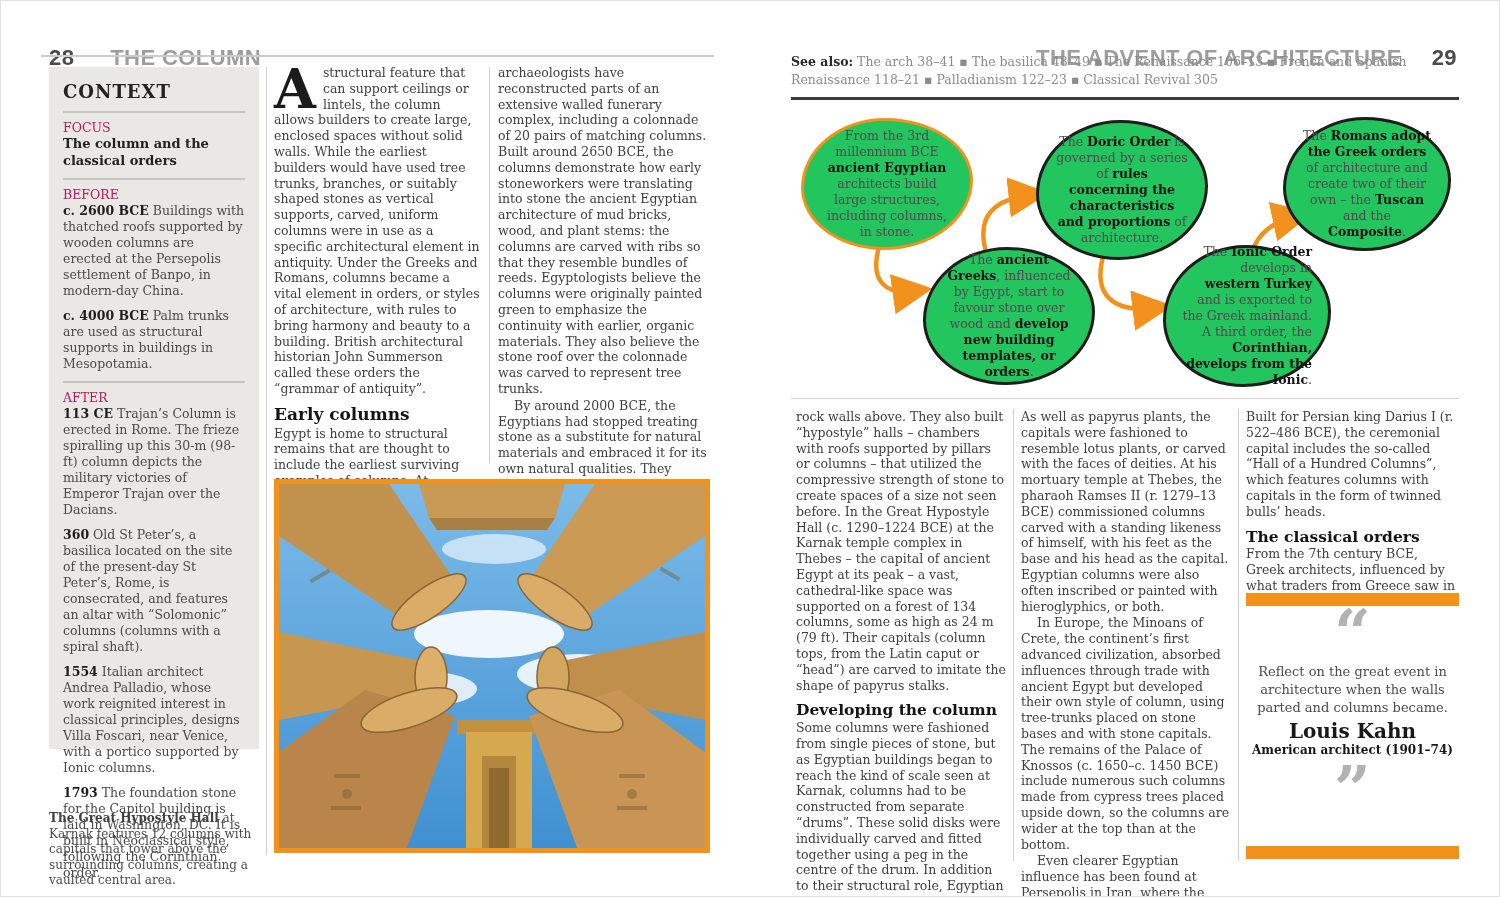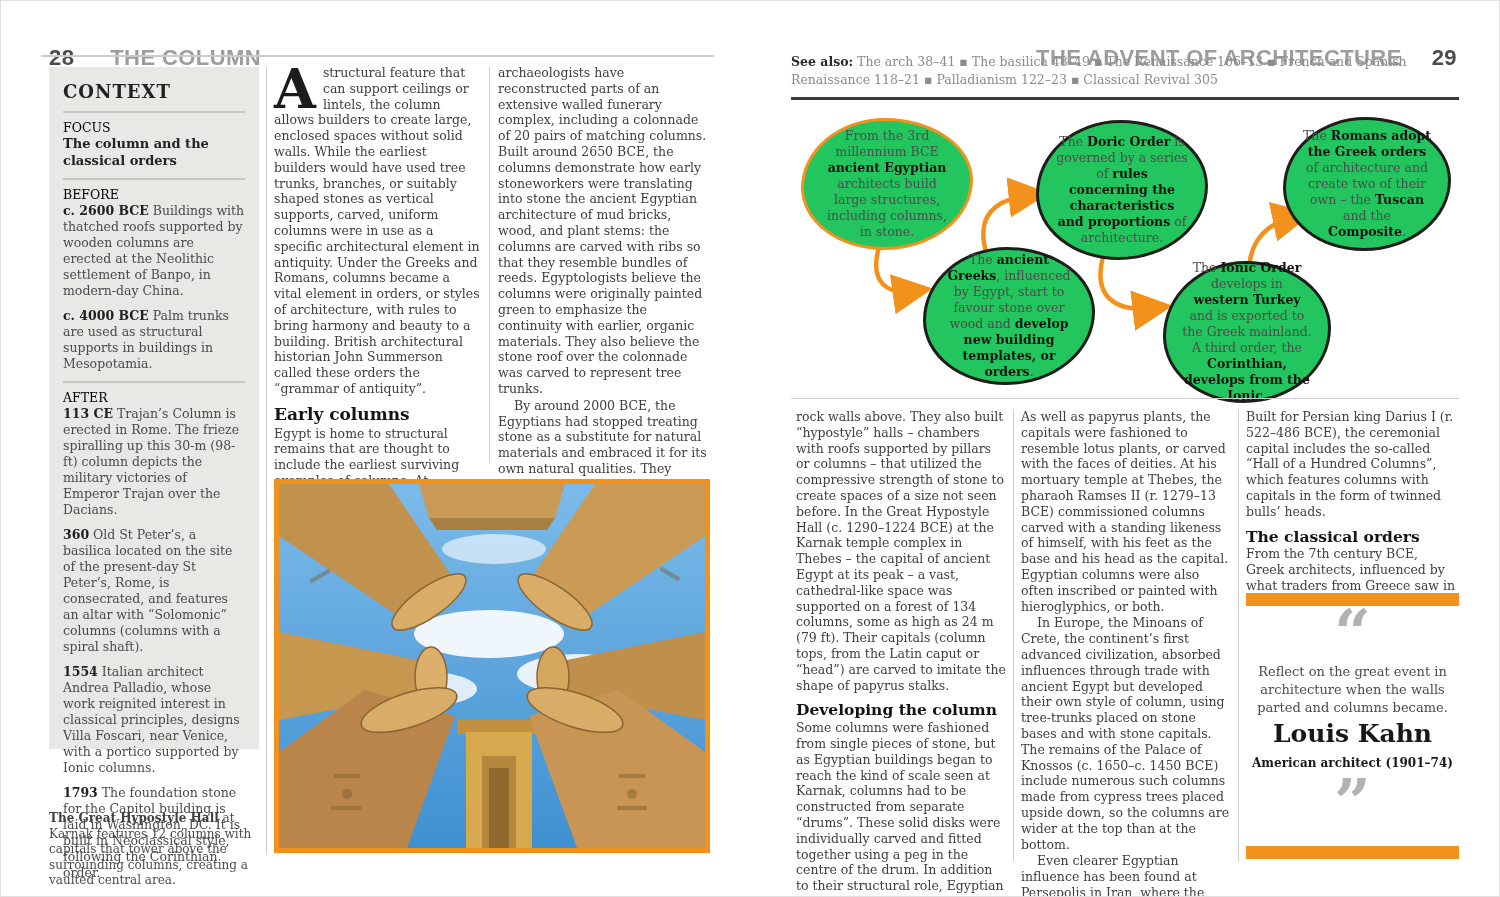--- a/index.html
+++ b/index.html
@@ -12,21 +12,21 @@
   .pg-title{color:#9d9d9d;margin:0 0 0 36px;}
   .pg-title-r{color:#9d9d9d;margin:0 30px 0 0;}
   .rule-light{background:#cbcbcb;height:2px;}
   .rule-dark{background:#3a3a3a;height:3px;}
   .rule-gray{background:#cfcfcf;height:1px;}
   .vline{background:#cfcfcf;width:1px;}
   
   .context{left:48px;top:66px;width:210px;height:682px;background:#e9e8e5;padding:12px 14px;box-sizing:border-box;}
   .context h2{margin:2px 0 0 0;font-size:18px;letter-spacing:1px;color:#222222;}
   .ctx-rule{height:2px;background:#c7c6c3;margin:9px 0 7px 0;}
-  .ctx-label{margin:0 0 1px 0;font-size:12.5px;color:#000000;}
+  .ctx-label{margin:0 0 1px 0;font-size:12.5px;color:#be185d;}
   .ctx-focus{margin:0;font-size:13px;font-weight:bold;color:#222222;line-height:16.5px;}
   .ctx-item{margin:0 0 9px 0;font-size:12.5px;line-height:16px;color:#4a4a4a;}
   .ctx-item b{color:#1e1e1e;}
   
   .bodycol{font-size:12.5px;line-height:15.8px;color:#3e3e3e;}
   .bodycol p{margin:0 0 1px 0;}
   .bodycol .indent{text-indent:16px;}
   .bodycol h3{margin:10px 0 3px 0;font-size:17px;color:#141414;}
   .bodycol h4{margin:9px 0 2px 0;font-size:15.5px;color:#141414;}
   .dropcap{float:left;font-size:54px;line-height:42px;font-weight:bold;color:#1b1b1b;margin:3px 7px 0 0;}
@@ -44,41 +44,41 @@
           display:flex;align-items:center;justify-content:center;text-align:center;
           padding:12px 16px;box-sizing:border-box;font-size:12.5px;line-height:16px;color:#4c4c4c;background:#22c55e;}
   .bubble .b{font-weight:bold;color:#131313;}
   .bubble-orange{border-color:#F2921D;}
   .arrows{position:absolute;left:0;top:0;width:668px;height:290px;}
   
   .orange-bar{background:#F2921D;width:213px;height:13px;}
   .quote{left:1245px;top:606px;width:213px;text-align:center;}
   .q-glyph{display:block;font-size:64px;line-height:52px;height:52px;color:#b2b2b2;font-weight:bold;}
   .q-text{margin:4px 0 0 0;font-size:13px;line-height:18px;color:#4b4b4b;}
-  .q-author{margin:2px 0 8px 0;font-size:25px;font-weight:bold;color:#181818;}
+  .q-author{margin:2px 0 0 0;font-size:20px;font-weight:bold;color:#181818;}
   .q-attr{margin:0;font-size:12px;font-weight:bold;color:#181818;}
 </style>
 </head>
 <body>
 
 <div id="canvas">
 
   <div class="abs pg-hdr" style="left:48px;top:22px;">
     <span class="pg-num">28</span><span class="pg-title">THE COLUMN</span>
   </div>
   <div class="abs rule-light" style="left:40px;top:54px;width:673px;"></div>
 
   <aside class="abs context">
     <h2>CONTEXT</h2>
     <div class="ctx-rule"></div>
     <p class="ctx-label">FOCUS</p>
     <p class="ctx-focus">The column and the classical orders</p>
     <div class="ctx-rule"></div>
     <p class="ctx-label">BEFORE</p>
-    <p class="ctx-item"><b>c. 2600 BCE</b> <span>Buildings with thatched roofs supported by wooden columns are erected at the Neolithic settlement of Banpo, in modern-day China.</span></p>
+    <p class="ctx-item"><b>c. 2600 BCE</b> <span>Buildings with thatched roofs supported by wooden columns are erected at the Persepolis settlement of Banpo, in modern-day China.</span></p>
     <p class="ctx-item"><b>c. 4000 BCE</b> <span>Palm trunks are used as structural supports in buildings in Mesopotamia.</span></p>
     <div class="ctx-rule"></div>
     <p class="ctx-label">AFTER</p>
     <p class="ctx-item"><b>113 CE</b> <span>Trajan’s Column is erected in Rome. The frieze spiralling up this 30-m (98-ft) column depicts the military victories of Emperor Trajan over the Dacians.</span></p>
     <p class="ctx-item"><b>360</b> <span>Old St Peter’s, a basilica located on the site of the present-day St Peter’s, Rome, is consecrated, and features an altar with “Solomonic” columns (columns with a spiral shaft).</span></p>
     <p class="ctx-item"><b>1554</b> <span>Italian architect Andrea Palladio, whose work reignited interest in classical principles, designs Villa Foscari, near Venice, with a portico supported by Ionic columns.</span></p>
     <p class="ctx-item"><b>1793</b> <span>The foundation stone for the Capitol building is laid in Washington, DC. It is built in Neoclassical style, following the Corinthian order.</span></p>
   </aside>
 
   <div class="abs vline" style="left:265px;top:66px;height:788px;"></div>
@@ -176,21 +176,21 @@
       </div>
     <div class="bubble" style="left:245px;top:15px;width:172px;height:140px;">
         <span><span>The </span><span class="b">Doric Order</span><span> is governed by a series of </span><span class="b">rules concerning the characteristics and proportions</span><span> of architecture.</span></span>
       </div>
     <div class="bubble" style="left:492px;top:12px;width:168px;height:134px;">
         <span><span>The </span><span class="b">Romans adopt the Greek orders</span><span> of architecture and create two of their own – the </span><span class="b">Tuscan</span><span> and the </span><span class="b">Composite</span><span>.</span></span>
       </div>
     <div class="bubble" style="left:132px;top:142px;width:172px;height:138px;">
         <span><span>The </span><span class="b">ancient Greeks</span><span>, influenced by Egypt, start to favour stone over wood and </span><span class="b">develop new building templates, or orders</span><span>.</span></span>
       </div>
-    <div class="bubble" style="left:372px;top:156px;width:168px;height:142px;">
+    <div class="bubble" style="left:372px;top:140px;width:168px;height:142px;text-align:right;">
         <span><span>The </span><span class="b">Ionic Order</span><span> develops in </span><span class="b">western Turkey</span><span> and is exported to the Greek mainland. A third order, the </span><span class="b">Corinthian, develops from the Ionic</span><span>.</span></span>
       </div>
   </div>
 
   <div class="abs rule-gray" style="left:790px;top:397px;width:668px;"></div>
 
   <div class="abs vline" style="left:1012px;top:408px;height:452px;"></div>
   <div class="abs vline" style="left:1237px;top:408px;height:452px;"></div>
 
   <div class="abs bodycol" style="left:795px;top:408px;width:210px;">

